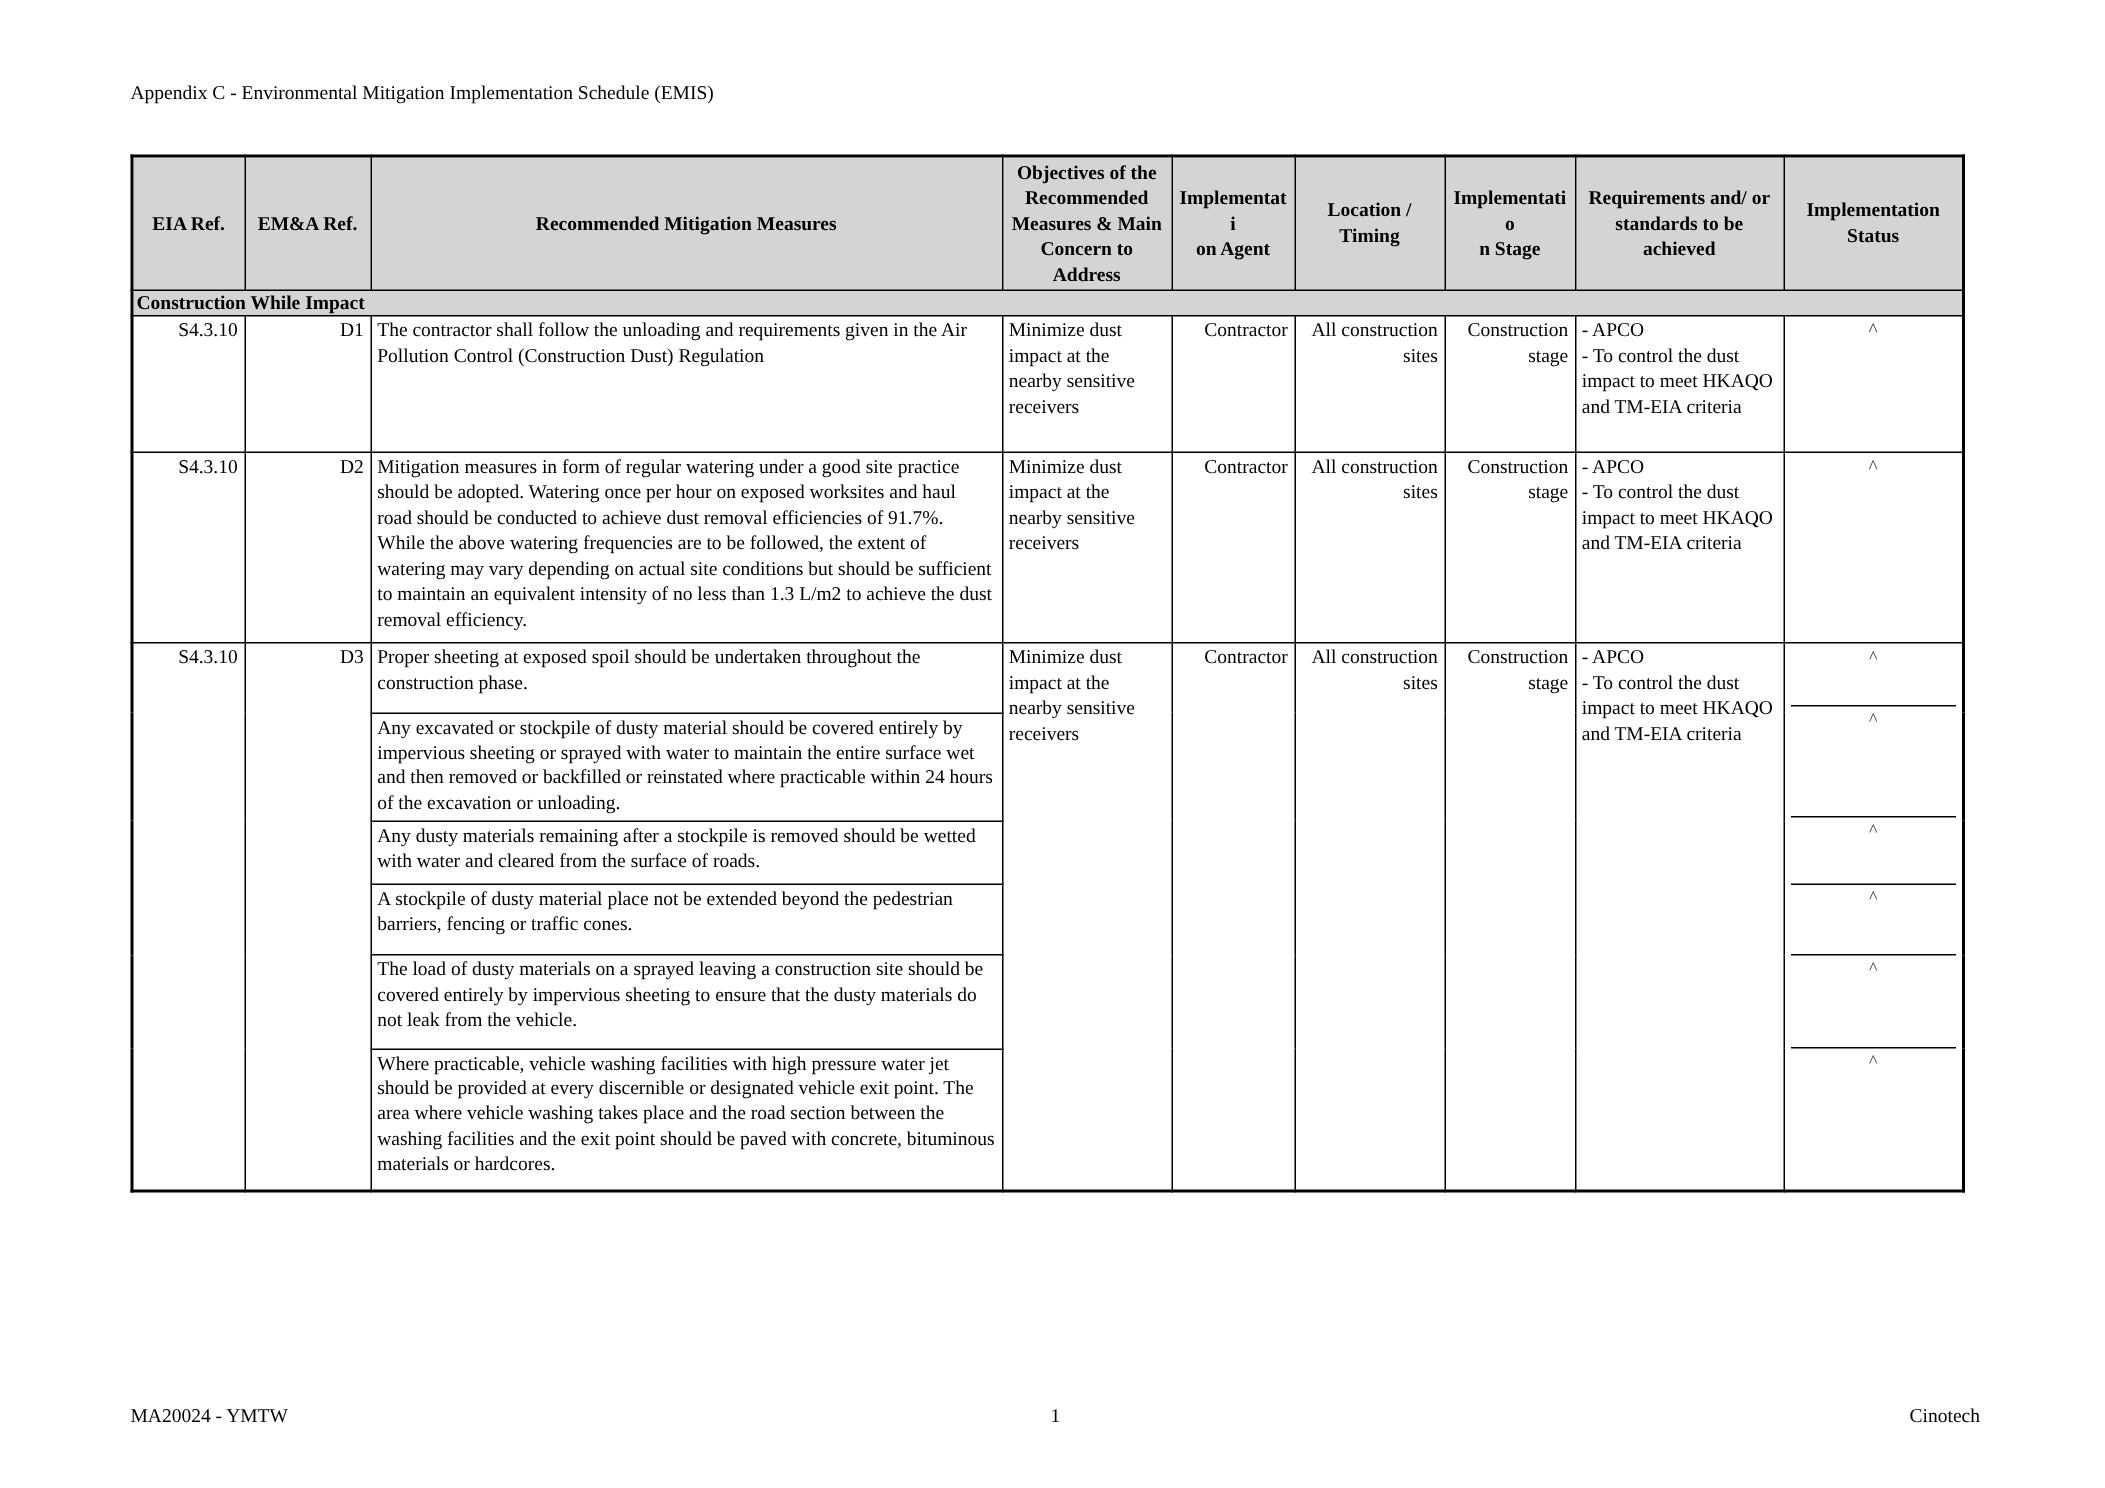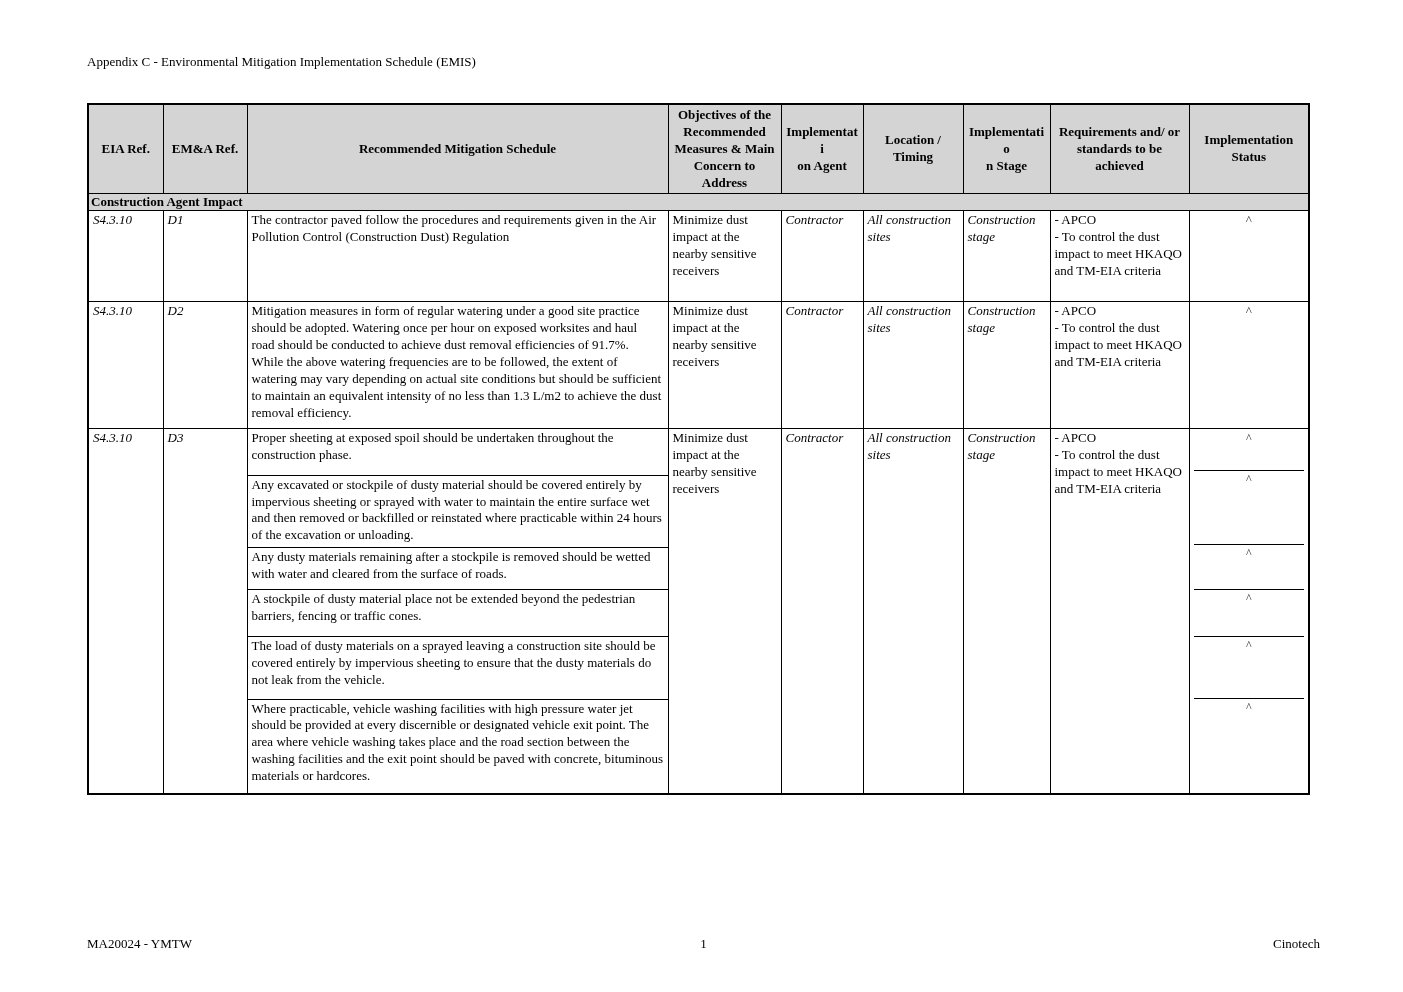--- a/index.html
+++ b/index.html
@@ -44,21 +44,21 @@
     padding: 2px 3px;
   }
   tr.section-row td {
     background: var(--header-bg);
     font-weight: bold;
     height: 17px;
     line-height: 15px;
     padding: 0 2px;
     white-space: nowrap;
   }
-  .cell-center { text-align: left; font-style: italic; }
+  .cell-center { text-align: right; }
   .pre { white-space: pre-line; }
   .status-cell { text-align: center; font-size: 12px; color: #333; }
   td.status-stack-cell { padding: 0; }
   .status-stack { display: flex; flex-direction: column; height: 362px; }
   .status-stack .status-sub {
     border-bottom: 1px solid var(--border-color);
     text-align: center;
     font-size: 12px;
     color: #333;
     padding-top: 1px;
@@ -87,42 +87,42 @@
         <col style="width:82px">
         <col style="width:100px">
       <col style="width:87px">
         <col style="width:139px">
         <col style="width:120px">
     </colgroup>
     <thead>
       <tr>
         <th>EIA Ref.</th>
         <th>EM&amp;A Ref.</th>
-        <th>Recommended Mitigation Schedule</th>
+        <th>Recommended Mitigation Measures</th>
         <th>Objectives of the Recommended Measures &amp; Main Concern to Address</th>
         <th>Implementati
 on Agent</th>
         <th>Location /
 Timing</th>
         <th>Implementatio
 n Stage</th>
         <th>Requirements and/ or standards to be achieved</th>
         <th>Implementation
 Status</th>
       </tr>
     </thead>
     <tbody>
       <tr class="section-row">
-        <td colspan="9">Construction Agent Impact</td>
+        <td colspan="9">Construction While Impact</td>
       </tr>
 
       <tr style="height:91px">
         <td class="cell-center">S4.3.10</td>
         <td class="cell-center">D1</td>
-        <td>The contractor paved follow the procedures and requirements given in the Air Pollution Control (Construction Dust) Regulation</td>
+        <td>The contractor shall follow the unloading and requirements given in the Air Pollution Control (Construction Dust) Regulation</td>
         <td>Minimize dust impact at the nearby sensitive receivers</td>
         <td class="cell-center">Contractor</td>
         <td class="cell-center">All construction sites</td>
         <td class="cell-center">Construction stage</td>
         <td class="pre">- APCO
 - To control the dust impact to meet HKAQO and TM-EIA criteria</td>
         <td class="status-cell">^</td>
       </tr>
 
       <tr style="height:127px">

